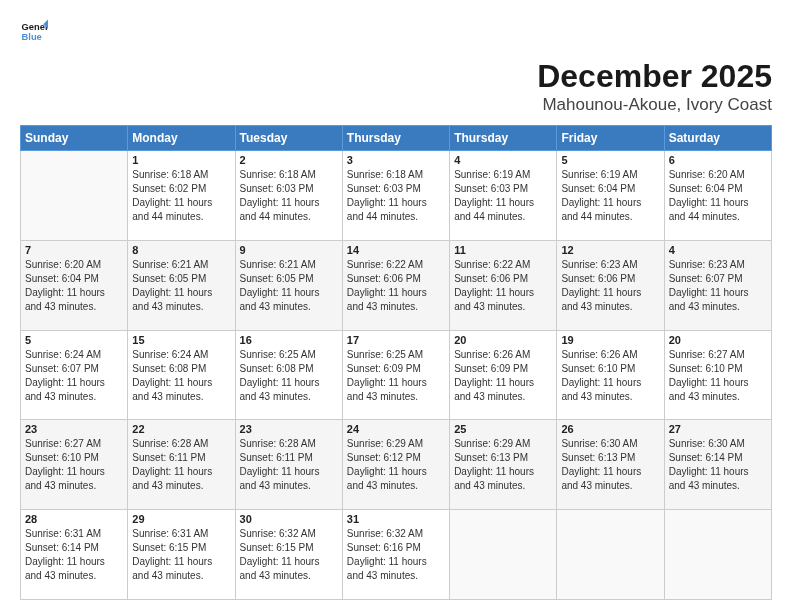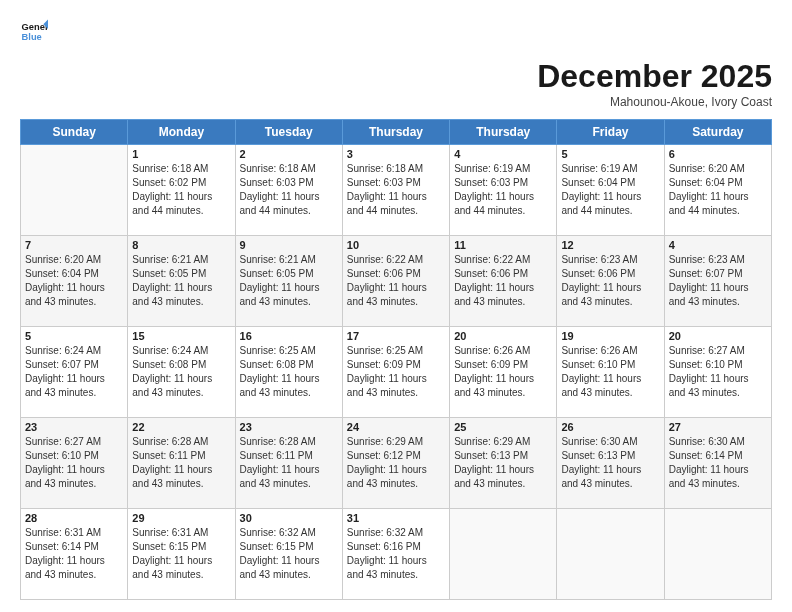--- a/index.html
+++ b/index.html
@@ -35,37 +35,37 @@
     .title-block {
       text-align: right;
       margin-top: 40px;
     }
     .month-title {
       font-size: 32px;
       font-weight: bold;
       color: #1a1a1a;
     }
     .location-title {
-      font-size: 12px;
+      font-size: 17px;
       color: #444;
     }
     .calendar {
       flex: 1;
       border: 1px solid #ccc;
       border-collapse: collapse;
       width: 100%;
       table-layout: fixed;
     }
     .calendar th {
       background-color: #3a7abf;
       color: #fff;
       font-size: 12px;
       font-weight: bold;
       padding: 5px 4px;
-      text-align: center;
+      text-align: left;
       border: 1px solid #5a9ad9;
       margin-left: 16px;
     }
     .calendar td {
       vertical-align: top;
       border: 1px solid #ccc;
       padding: 3px 4px;
       font-size: 9.5px;
       color: #222;
       height: 88px;
@@ -184,21 +184,21 @@
 and 43 minutes.</div>
           </td>
           <td>
             <span class="day-num">9</span>
             <div class="day-info" style="white-space: pre-line;">Sunrise: 6:21 AM
 Sunset: 6:05 PM
 Daylight: 11 hours
 and 43 minutes.</div>
           </td>
           <td>
-            <span class="day-num">10</span>
+            <span class="day-num">14</span>
             <div class="day-info" style="white-space: pre-line;">Sunrise: 6:22 AM
 Sunset: 6:06 PM
 Daylight: 11 hours
 and 43 minutes.</div>
           </td>
           <td>
             <span class="day-num">11</span>
             <div class="day-info" style="white-space: pre-line;">Sunrise: 6:22 AM
 Sunset: 6:06 PM
 Daylight: 11 hours

